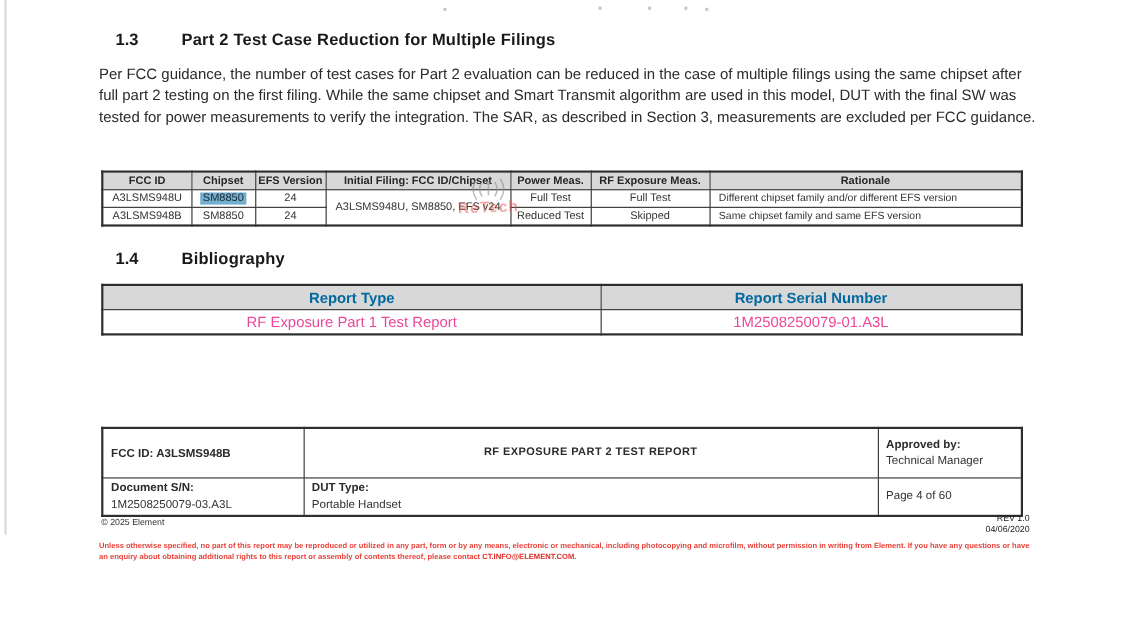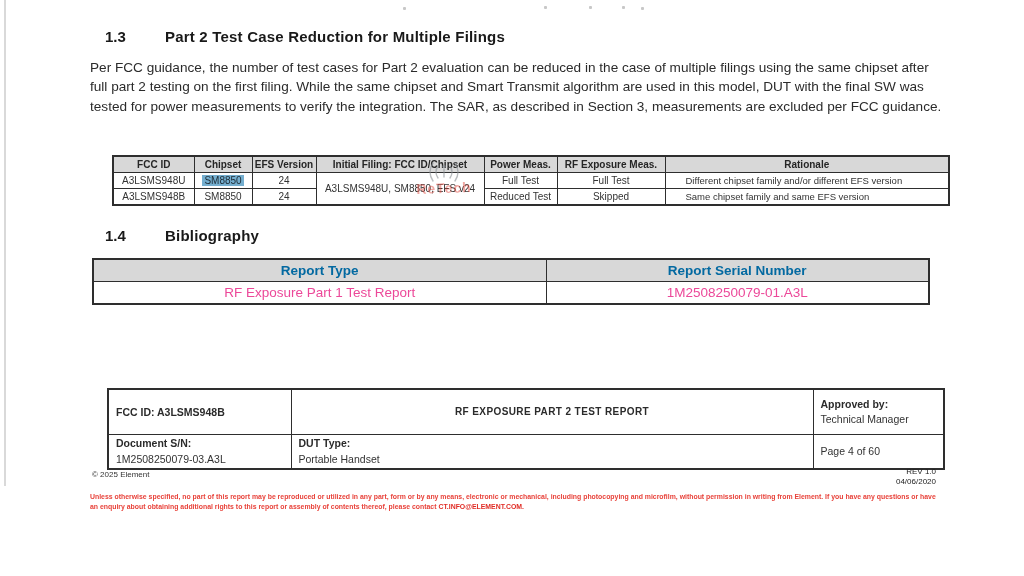--- a/index.html
+++ b/index.html
@@ -23,33 +23,33 @@
   }
 
   
   table{border-collapse:collapse;table-layout:fixed;background:#fff;}
   .t-wrap{position:absolute;}
   th,td{border:1px solid #2e2e2e;overflow:hidden;white-space:nowrap;}
   table{border:2px solid #2e2e2e;}
   th{background:#d8d8d8;font-weight:bold;}
 
   
-  .t1{width:836px;font-size:10px;margin-left:20px;}
+  .t1{width:836px;font-size:10px;}
   .t1 th{height:15px;font-size:10px;padding:0 2px;}
   .t1 td{height:15px;text-align:center;padding:0 2px;color:#333;}
-  .t1 td.rat{text-align:left;padding-left:20px;font-size:9.5px;}
+  .t1 td.rat{text-align:left;padding-left:8px;font-size:9.5px;}
   .hl{background:#74aecf;padding:0 2px;color:#1c2a33;}
 
   
   .t2{width:836px;font-size:13.5px;}
   .t2 th{height:19px;font-size:13.5px;color:#0369a1;}
   .t2 td{height:19px;text-align:center;color:#ec4899;}
 
   
-  .t3{width:836px;font-size:10.5px;margin-left:15px;}
+  .t3{width:836px;font-size:10.5px;}
   .t3 td{border:1.5px solid #2e2e2e;vertical-align:middle;padding:2px 7px;color:#333;}
   .t3 .lbl{font-weight:bold;color:#2b2b2b;}
   .t3 .val{font-weight:normal;margin-top:3px;}
   .t3 .report-title{text-align:center;font-weight:bold;font-size:10px;letter-spacing:.4px;color:#2b2b2b;}
   .t3 .stack div{line-height:13px;}
   .t3 .approved div{margin:3px 0;}
 
   .copyright{position:absolute;left:92px;top:470px;font-size:8px;color:#333;}
   .rev-block{position:absolute;right:88px;top:467px;text-align:right;font-size:8px;line-height:10px;color:#222;}
 

